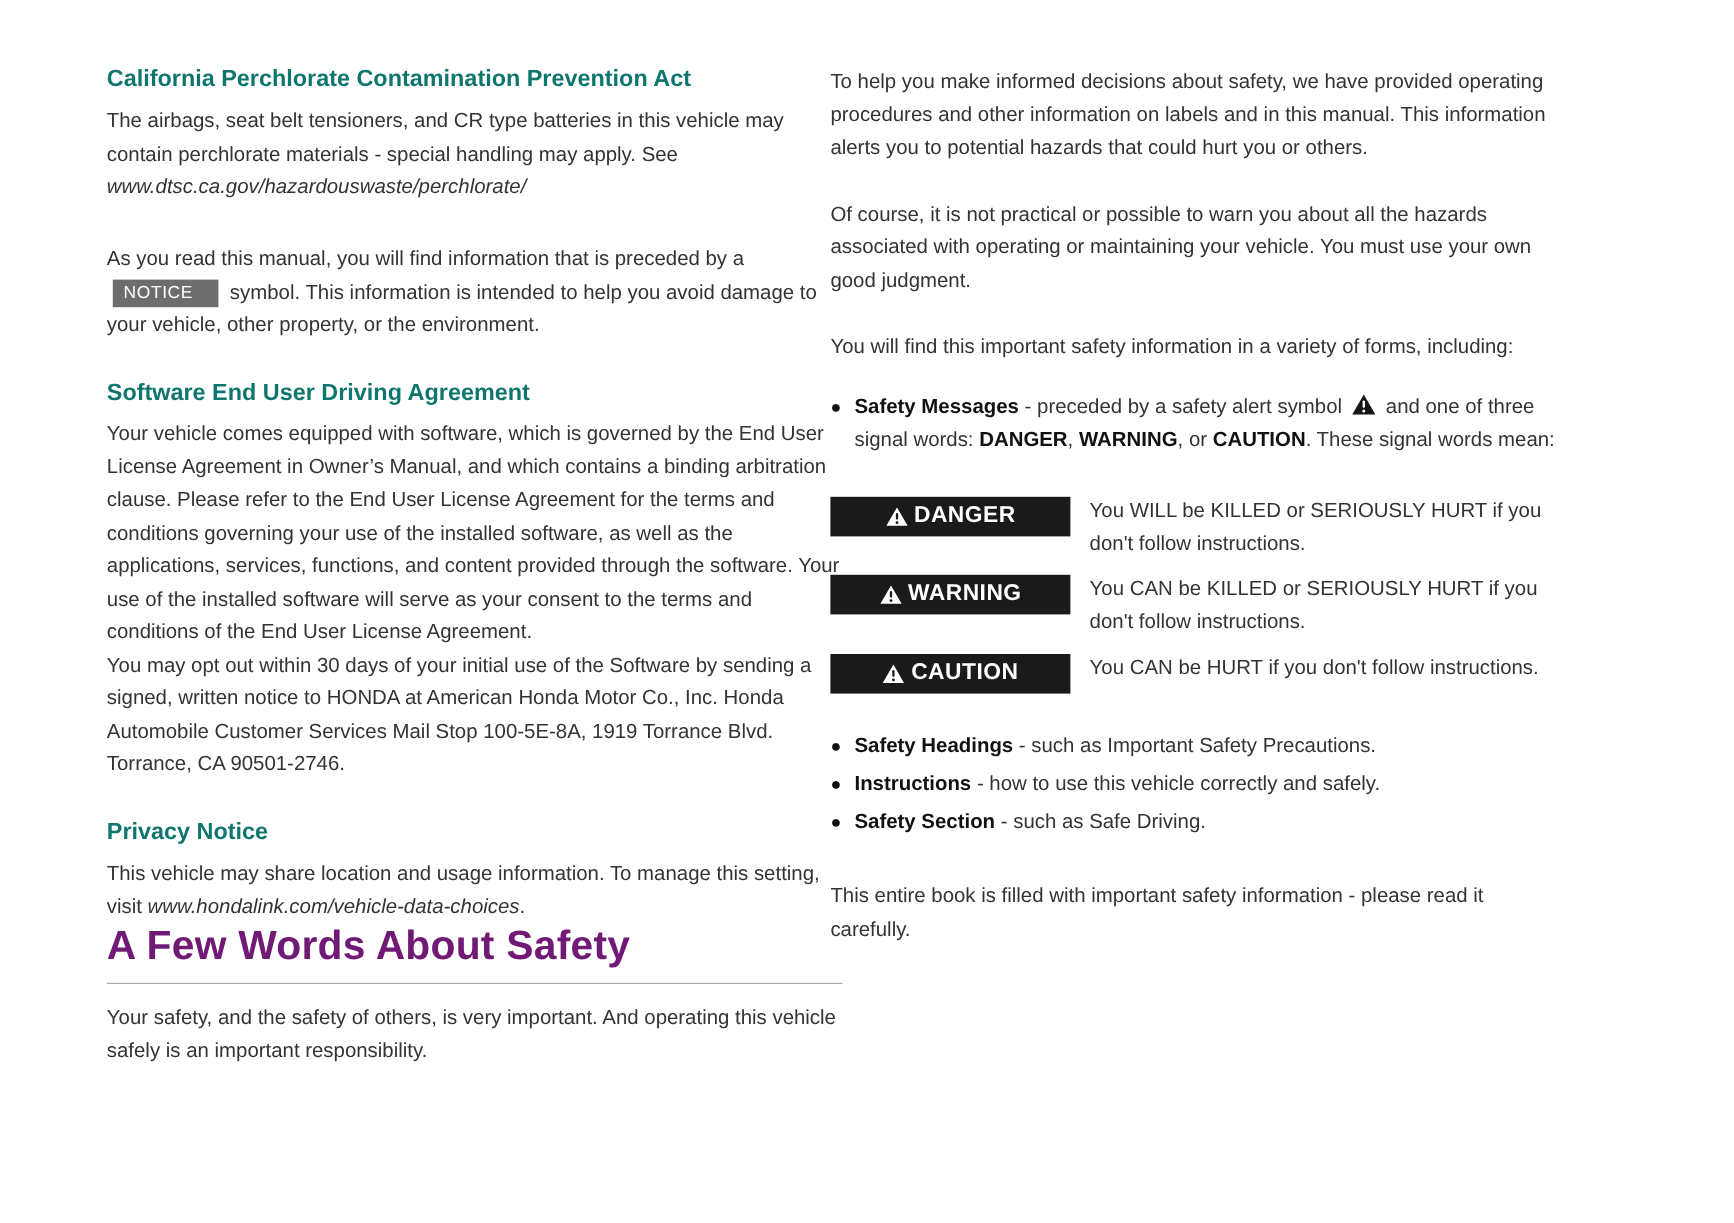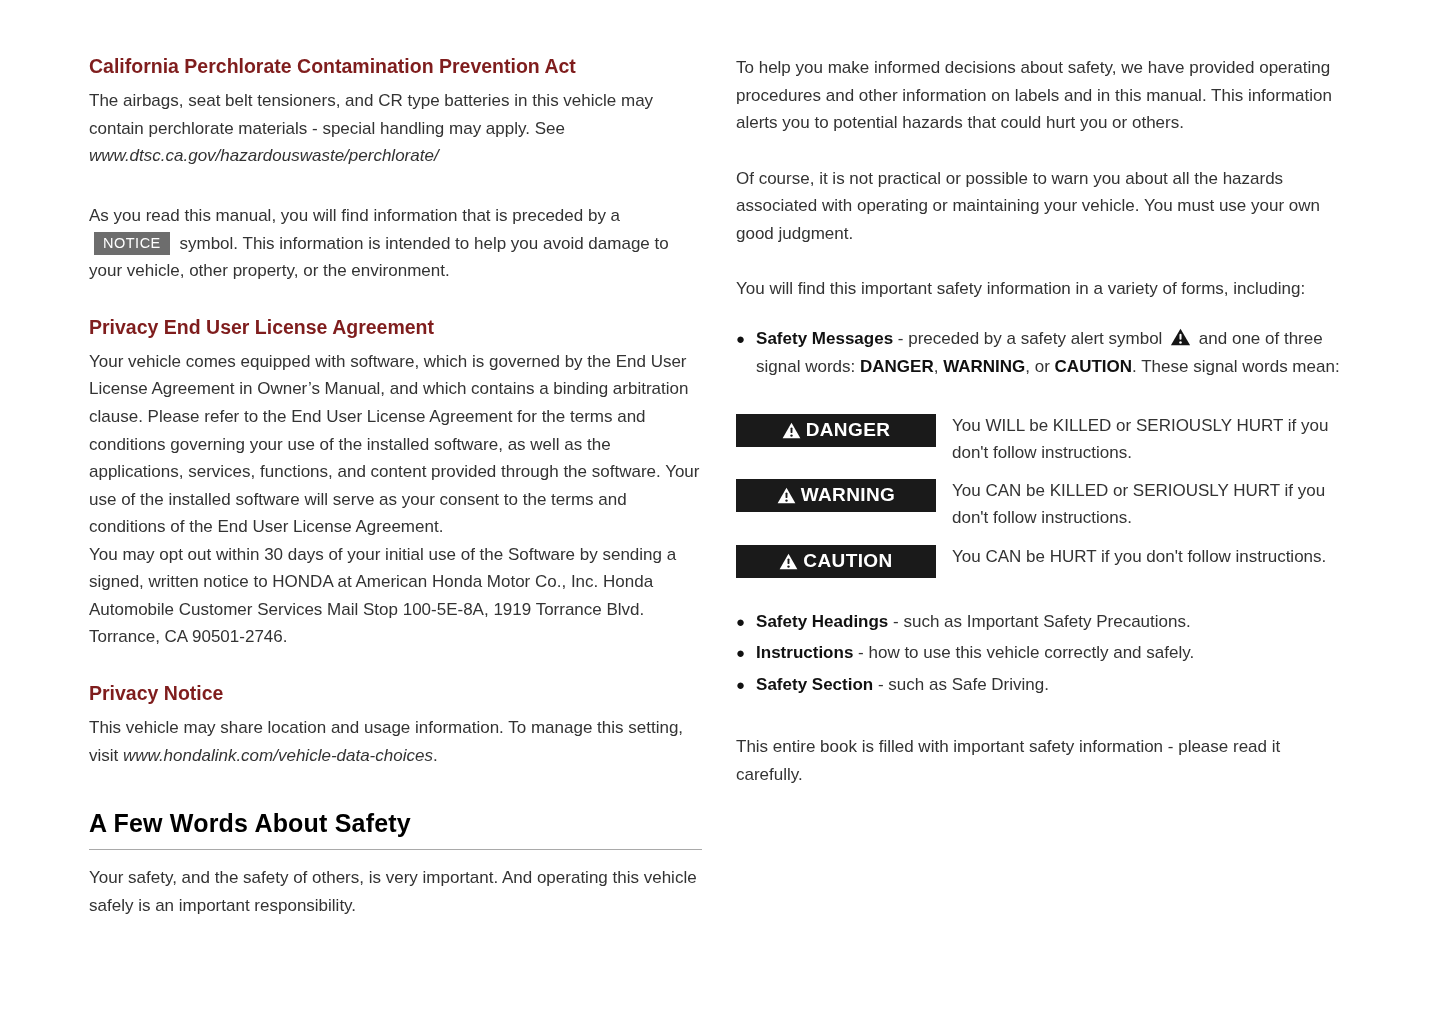--- a/index.html
+++ b/index.html
@@ -13,59 +13,58 @@
     color: #333333;
   }
   .col {
     position: absolute;
     top: 54px;
     width: 613px;
     font-size: 17px;
     line-height: 1.62;
   }
   .col-left  { left: 89px; }
-  .col-right { left: 736px; }
+  .col-right { left: 692px; }
 
   h3 {
     font-size: 19.5px;
     line-height: 1.25;
     font-weight: bold;
-    color: #7f1d1d;
+    color: #0f766e;
     margin: 30px 0 9px 0;
   }
   .col h3:first-child { margin-top: 0; }
 
   p { margin: 0; }
   .mt-28 { margin-top: 28px; }
   .mt-32 { margin-top: 32px; }
   .mt-34 { margin-top: 34px; }
 
   .block { display: block; }
   em.url { font-style: italic; }
   b, strong { color: #111111; }
 
   .notice-badge {
     display: inline-block;
     background: #6d6d6d;
     color: #ffffff;
     font-size: 14.5px;
     line-height: 1.25;
     letter-spacing: 0.5px;
-    padding: 2px 9px 3px 9px;
+    padding: 2px 21px 3px 9px;
     margin: 0 5px;
     position: relative;
     top: -1px;
   }
 
   h1.page-title {
-    font-size: 25px;
+    font-size: 34px;
     line-height: 1.15;
     font-weight: bold;
-    color: #000000;
-    margin-top: 40px;
+    color: #701a75;
     letter-spacing: 0.2px;
   }
   hr.title-rule {
     border: none;
     border-top: 1px solid #a9a9a9;
     margin-top: 11px;
     width: 100%;
   }
   .after-title { margin-top: 14px; }
 
@@ -122,21 +121,21 @@
 
 <div class="page">
 
   <div class="col col-left">
 
     <h3>California Perchlorate Contamination Prevention Act</h3>
     <p><span>The airbags, seat belt tensioners, and CR type batteries in this vehicle may contain perchlorate materials - special handling may apply. See </span><em class="url">www.dtsc.ca.gov/hazardouswaste/perchlorate/</em></p>
 
     <p class="mt-32"><span>As you read this manual, you will find information that is preceded by a </span><span class="notice-badge">NOTICE</span><span> symbol. This information is intended to help you avoid damage to your vehicle, other property, or the environment.</span></p>
 
-    <h3>Privacy End User License Agreement</h3>
+    <h3>Software End User Driving Agreement</h3>
     <p>
       <span class="block">Your vehicle comes equipped with software, which is governed by the End User License Agreement in Owner’s Manual, and which contains a binding arbitration clause. Please refer to the End User License Agreement for the terms and conditions governing your use of the installed software, as well as the applications, services, functions, and content provided through the software. Your use of the installed software will serve as your consent to the terms and conditions of the End User License Agreement.</span>
       <span class="block">You may opt out within 30 days of your initial use of the Software by sending a signed, written notice to HONDA at American Honda Motor Co., Inc. Honda Automobile Customer Services Mail Stop 100-5E-8A, 1919 Torrance Blvd. Torrance, CA 90501-2746.</span>
     </p>
 
     <h3>Privacy Notice</h3>
     <p><span>This vehicle may share location and usage information. To manage this setting, visit </span><em class="url">www.hondalink.com/vehicle-data-choices</em><span>.</span></p>
 
     <h1 class="page-title">A Few Words About Safety</h1>
     <hr class="title-rule">

